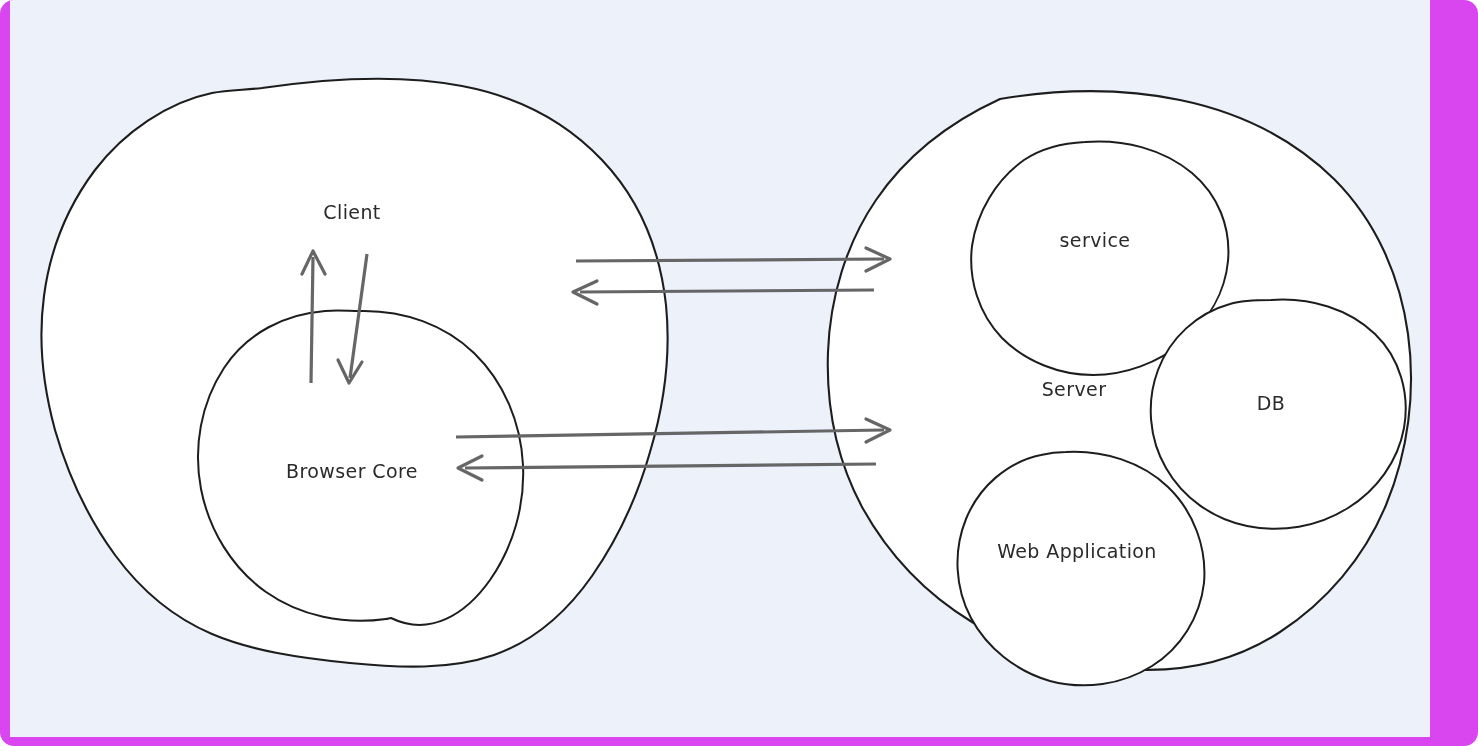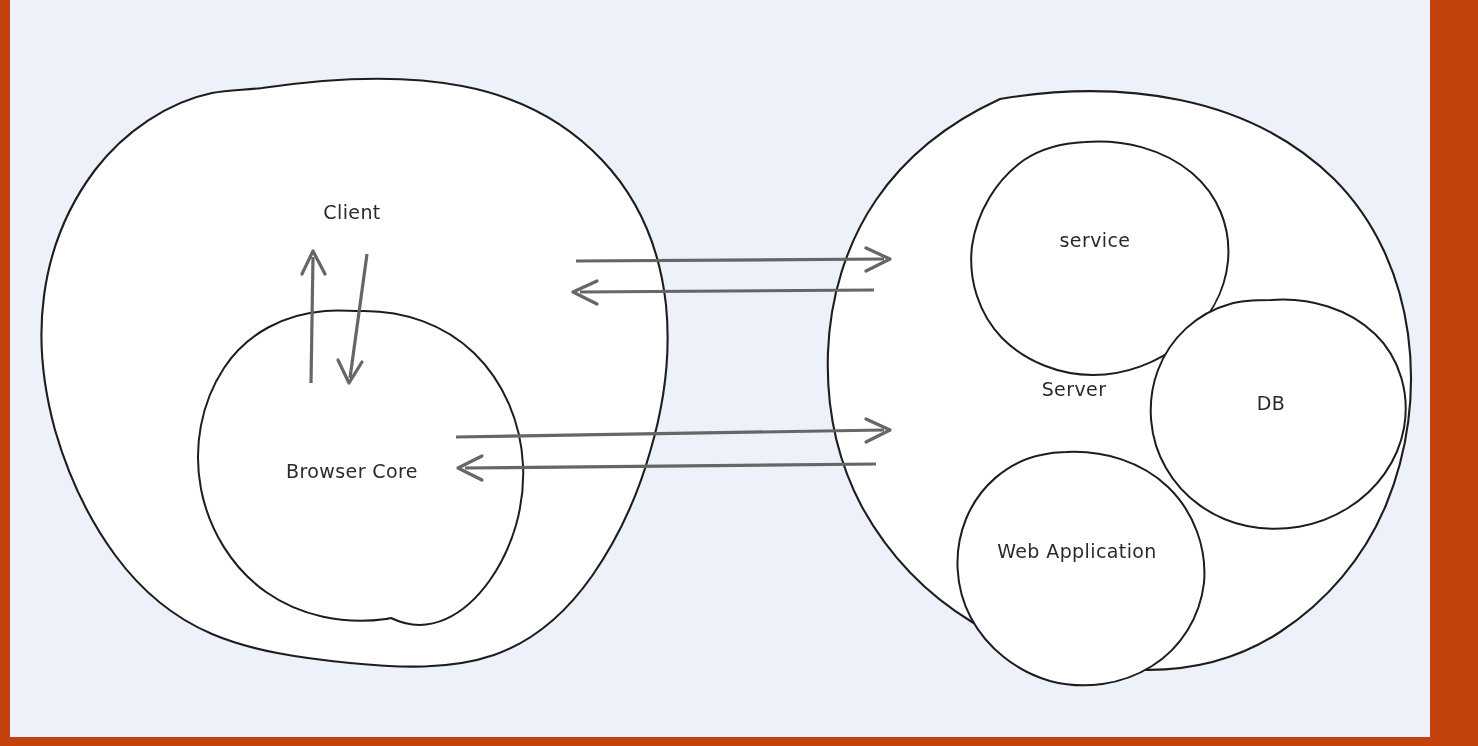--- a/index.html
+++ b/index.html
@@ -4,23 +4,24 @@
 <style>
   html, body {
     margin: 0;
     padding: 0;
     background: #ffffff;
   }
   #canvas {
     position: relative;
     width: 1478px;
     height: 746px;
-    background: #c2410c;
+    background: #d946ef;
     overflow: hidden;
     font-family: "DejaVu Sans", sans-serif;
+    border-radius: 14px;
   }
   #bg-panel {
     position: absolute;
     left: 10px;
     top: 0px;
     width: 1420px;
     height: 737px;
     background: #ecf1fa;
   }
   #diagram-svg {

